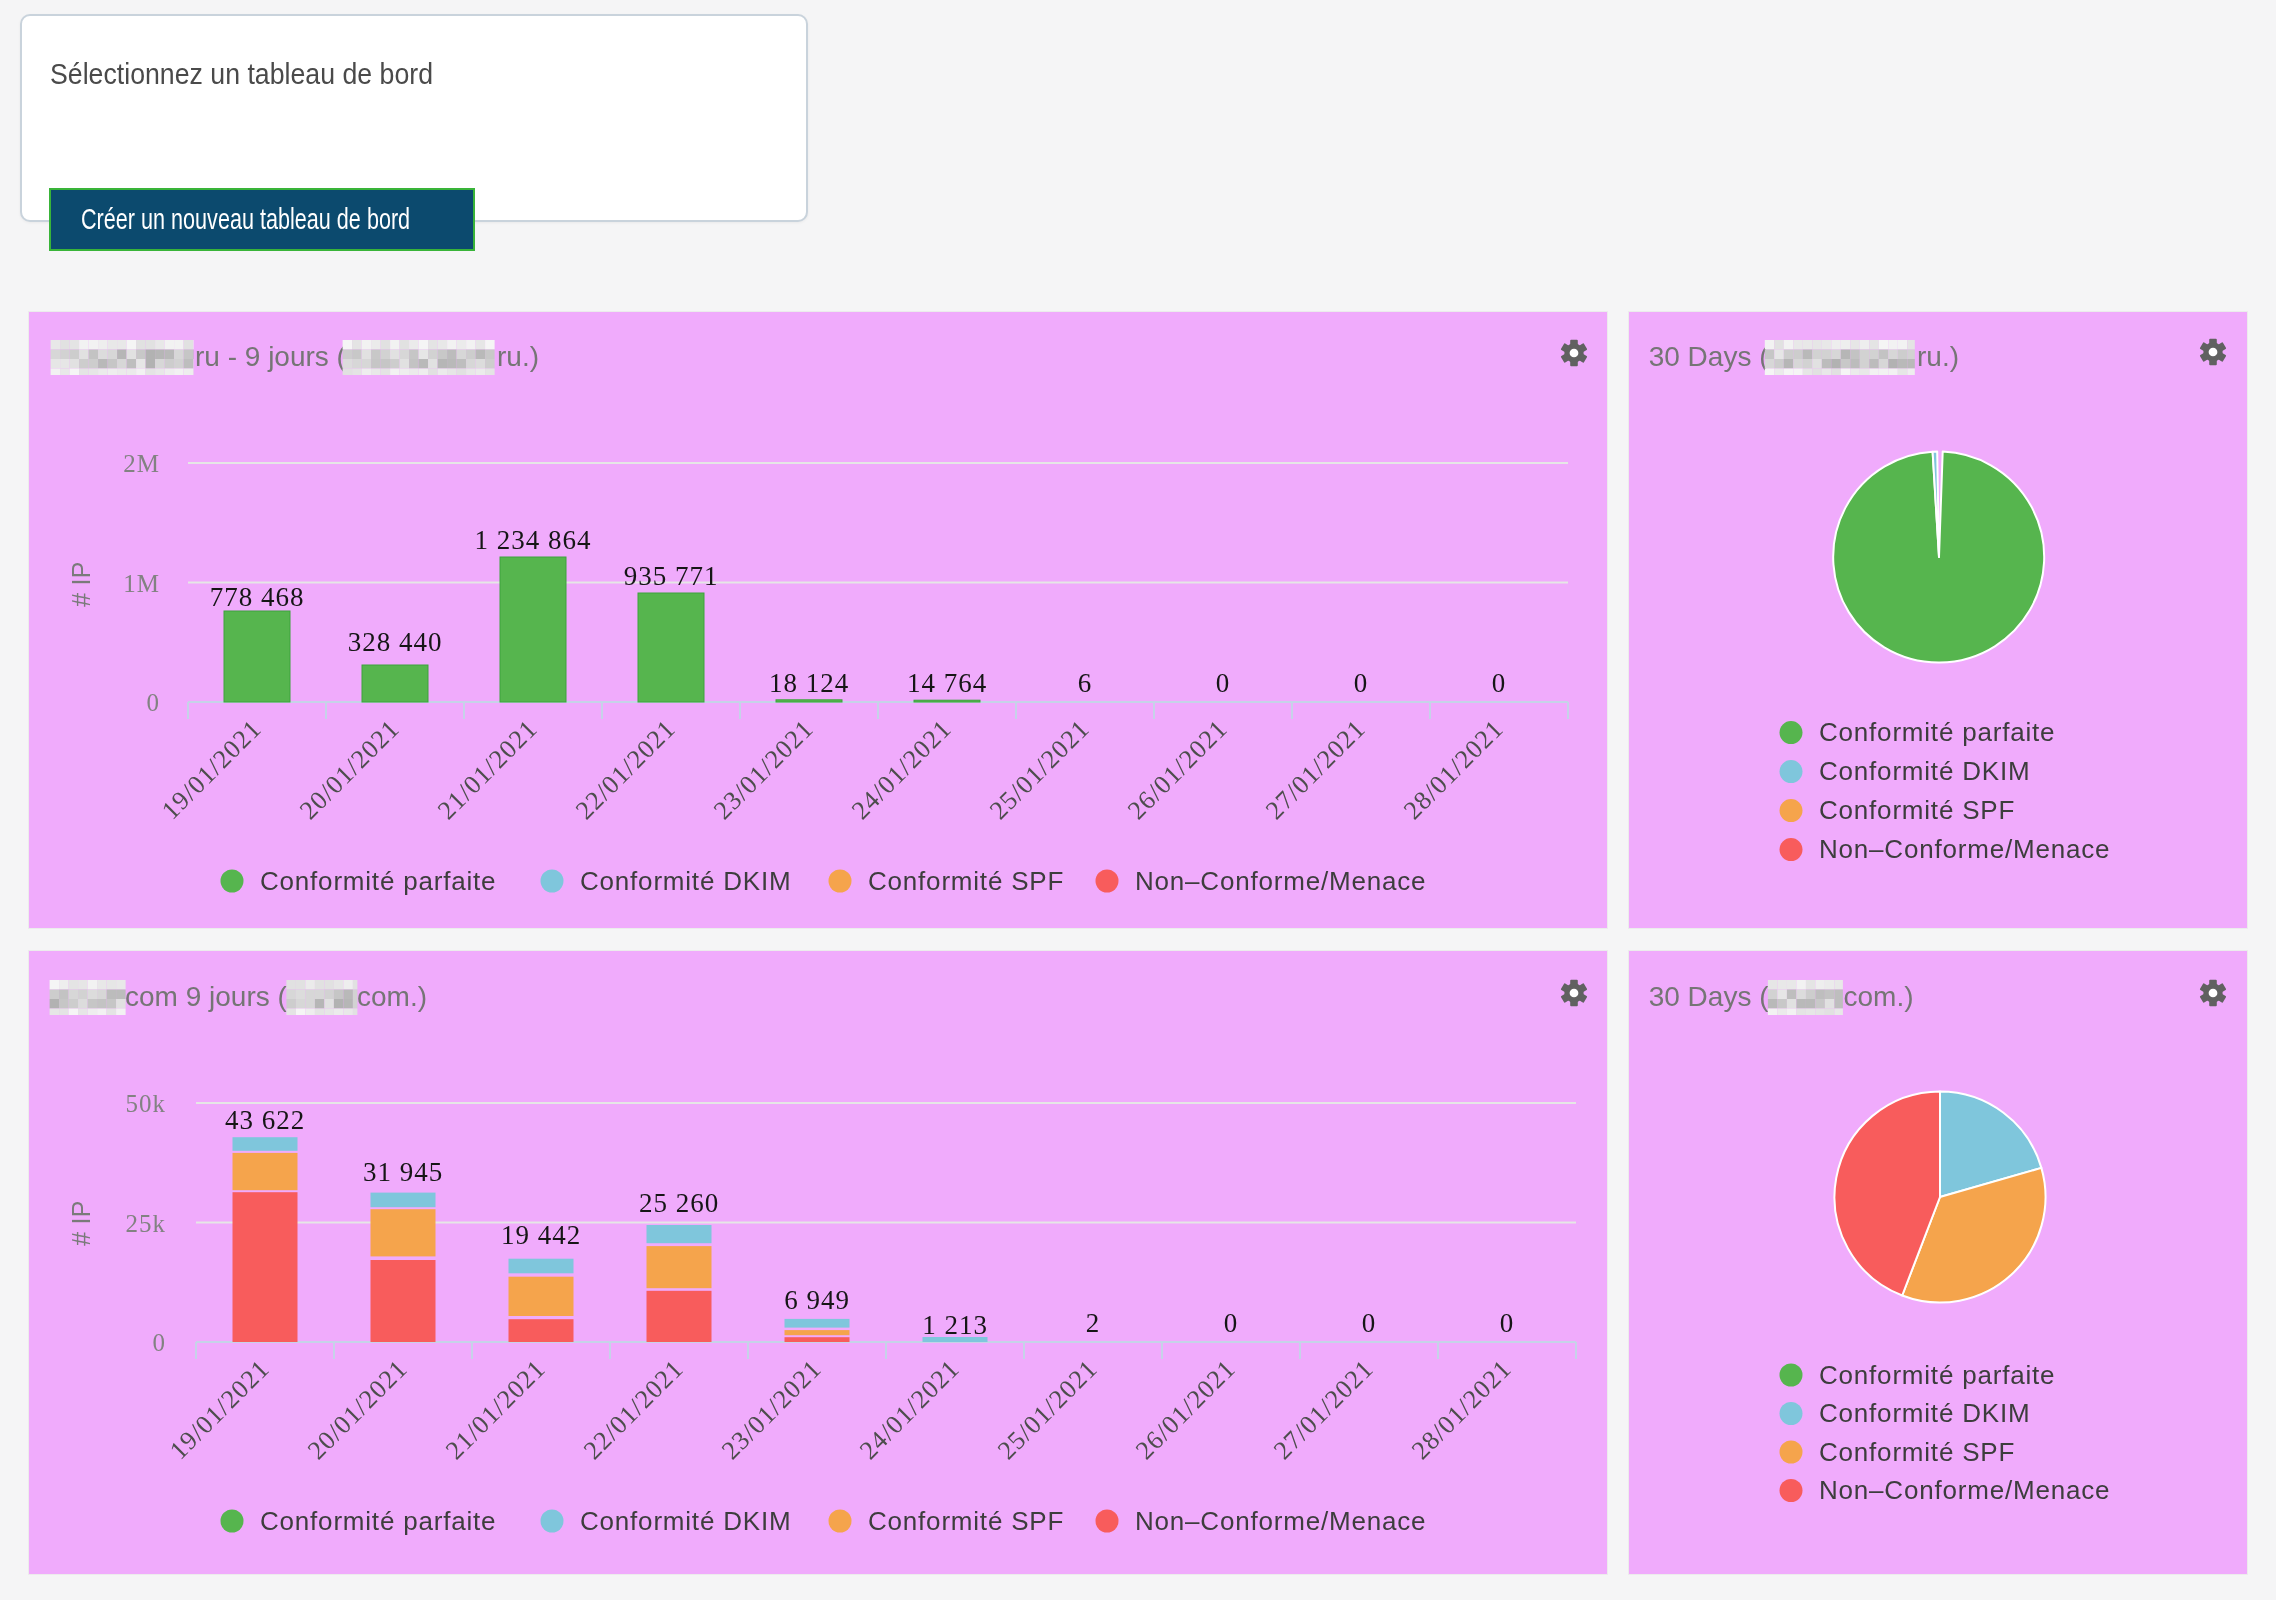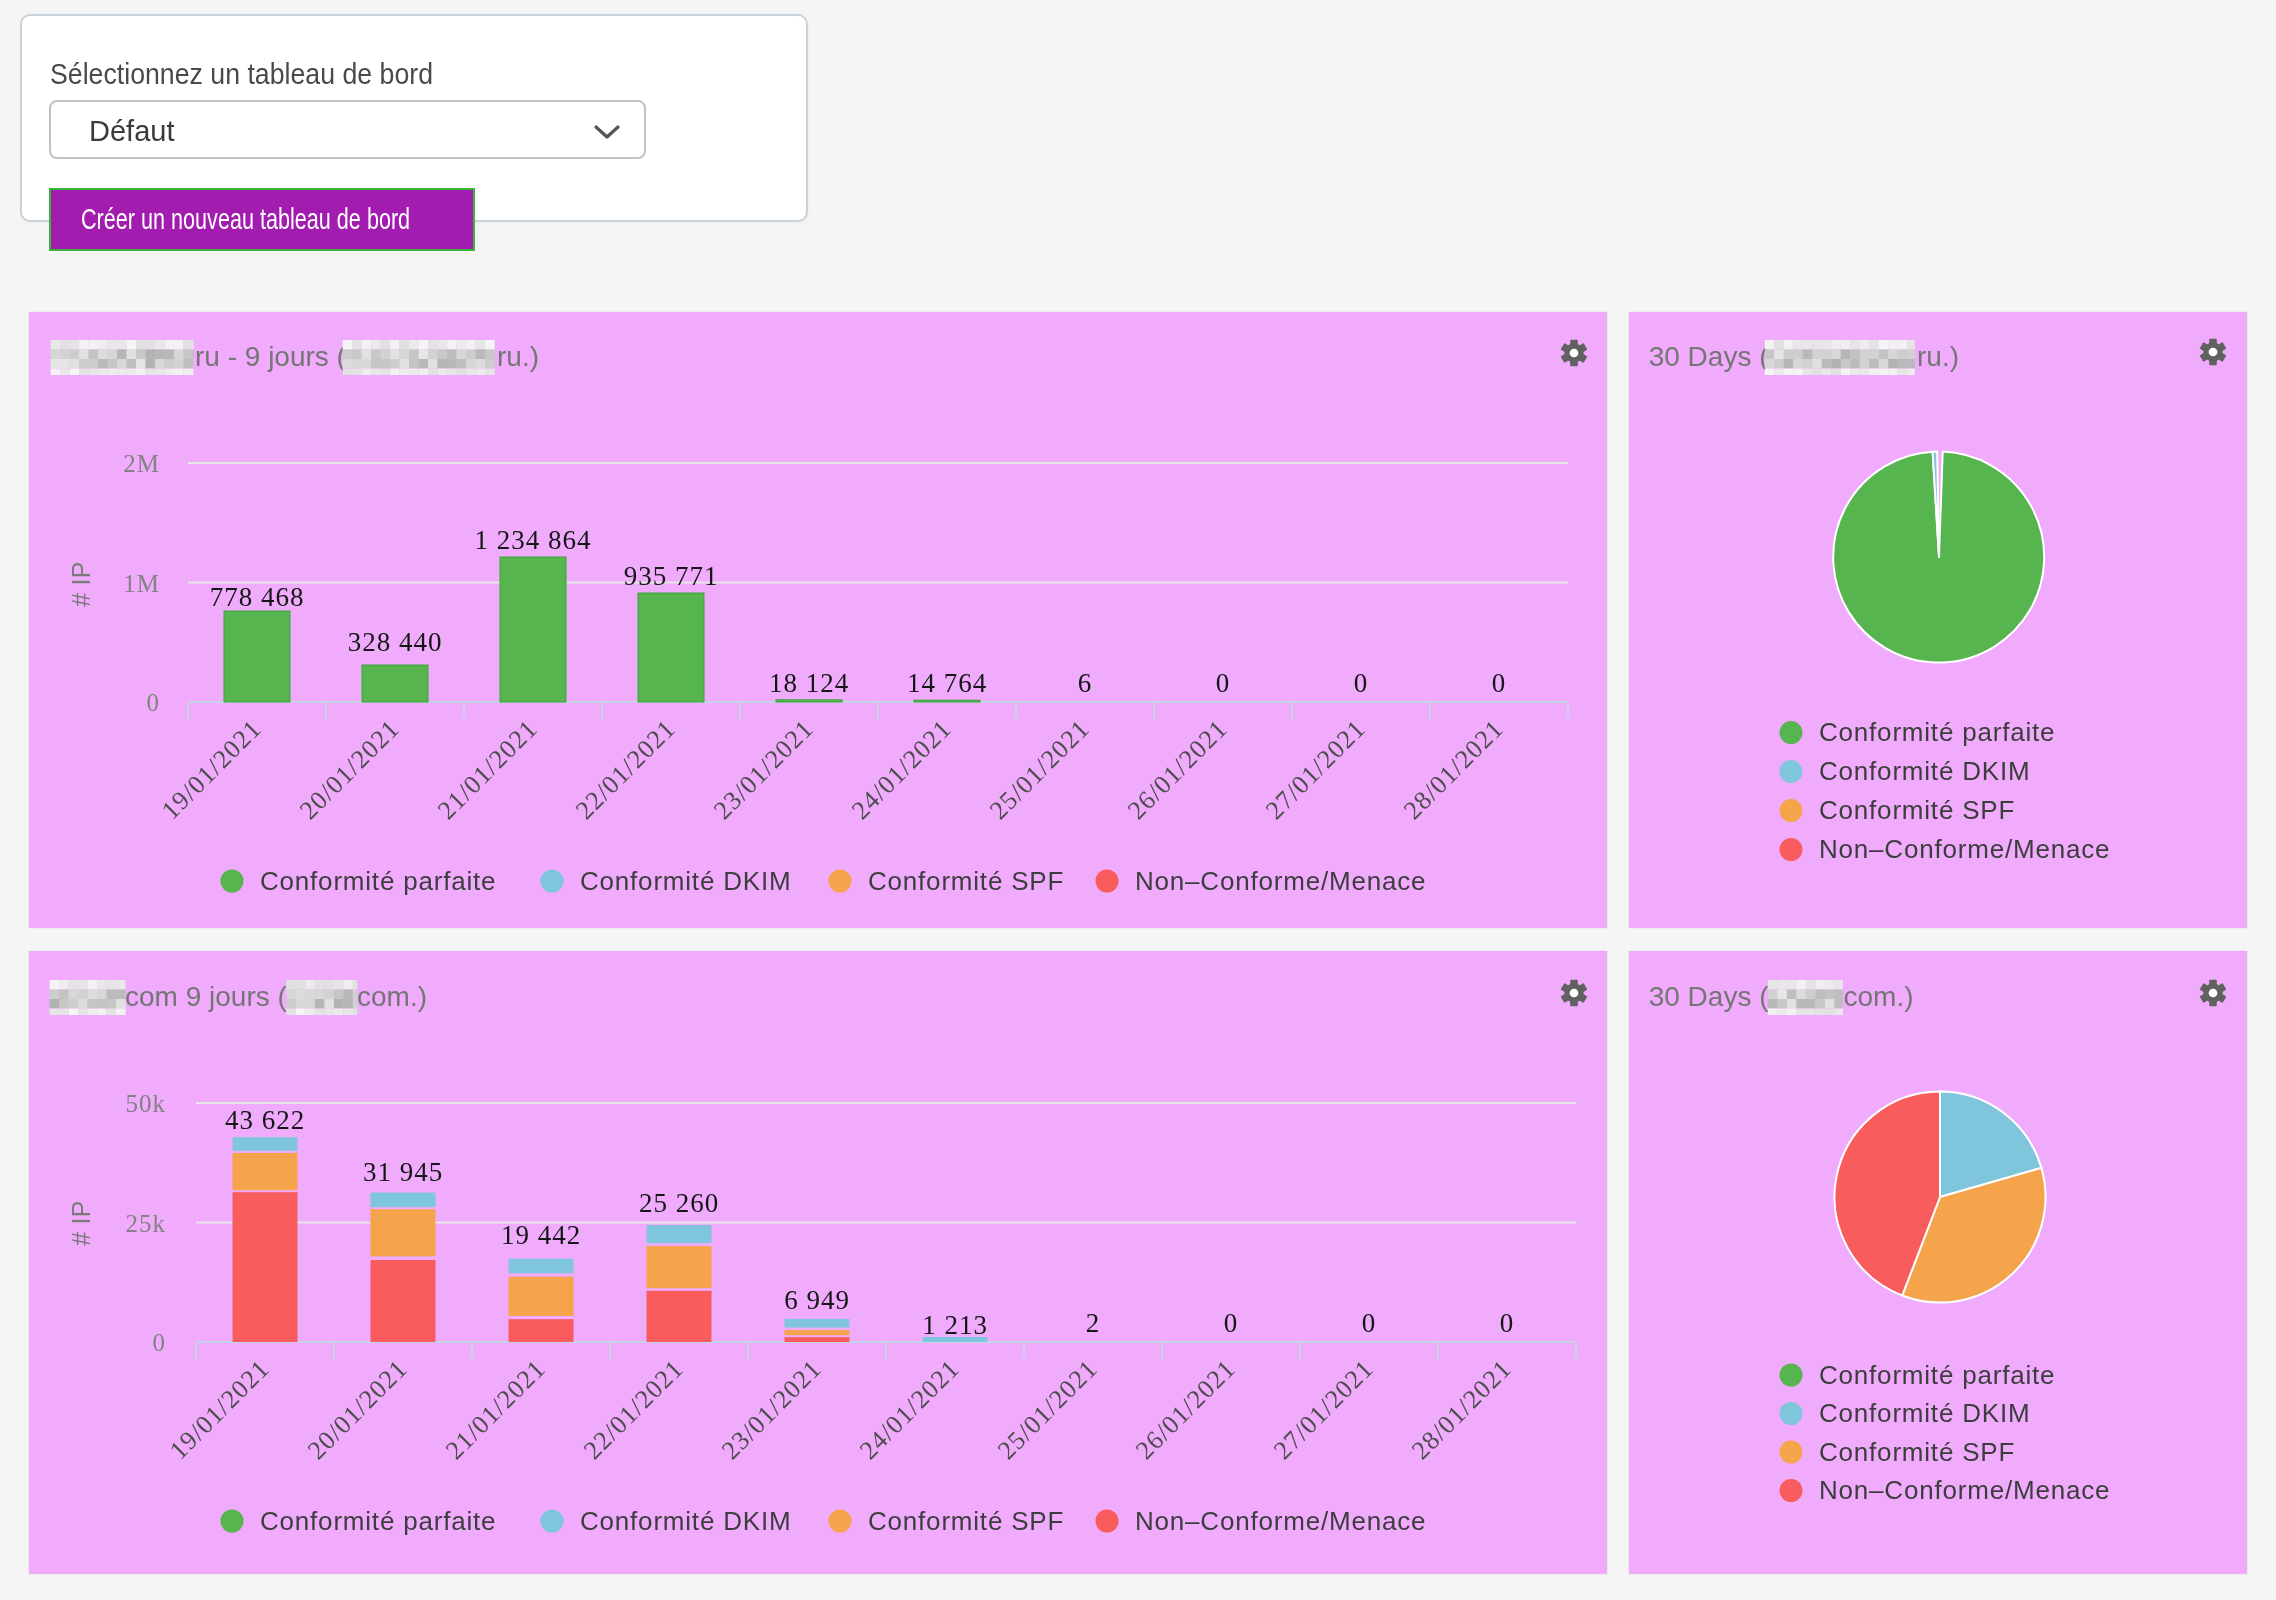--- a/index.html
+++ b/index.html
@@ -5,32 +5,26 @@
 html,body { width:2276px; height:1600px; background:#f5f5f6; font-family:"Liberation Sans", sans-serif; overflow:hidden; }
 .card { position:absolute; background:#f0abfc; border:1px solid #ececec; }
 svg text { font-family:"Liberation Sans", sans-serif; }
 .cf { letter-spacing:0.3px; }
 .cfl { letter-spacing:0.8px; }
 .num { font-family:"Liberation Serif", serif; letter-spacing:1px; }
 #selcard { position:absolute; left:20px; top:14px; width:788px; height:208px; background:#fff; border:2px solid #c9d3dc; border-radius:10px; box-shadow:0 1px 3px rgba(0,0,0,0.05); }
 #selcard .lbl { position:absolute; left:28px; top:41px; font-size:30px; color:#4a4a4a; white-space:nowrap; transform:scaleX(0.89); transform-origin:left center; }
 #selcard .sel { position:absolute; left:27px; top:84px; width:597px; height:59px; border:2px solid #c2c2c2; border-radius:8px; background:#fff; }
 #selcard .sel span { position:absolute; left:38px; top:13px; font-size:29px; color:#3a3a3a; }
-#btn { position:absolute; left:27px; top:172px; width:426px; height:63px; background:#a21caf; border:2px solid #39b439; color:#fff; font-size:29px; line-height:59px; padding-left:30px; overflow:hidden; }
+#btn { position:absolute; left:27px; top:172px; width:426px; height:63px; background:#0c4a6e; border:2px solid #39b439; color:#fff; font-size:29px; line-height:59px; padding-left:30px; overflow:hidden; }
 #btn span { display:inline-block; white-space:nowrap; transform:scaleX(0.745); transform-origin:left center; }
 </style></head>
 <body>
 <div id="selcard">
   <div class="lbl">Sélectionnez un tableau de bord</div>
-  <div class="sel">
-      <span>Défaut</span>
-    <svg style="position:absolute;right:22px;top:21px" width="30" height="18" viewBox="0 0 30 18">
-        <polyline points="4,4 15,14 26,4" fill="none" stroke="#555" stroke-width="3.2" stroke-linecap="round" stroke-linejoin="round"></polyline>
-      </svg>
-  </div>
   <div id="btn"><span>Créer un nouveau tableau de bord</span></div>
 </div>
 
 <div class="card" style="left:28px; top:311px; width:1580px; height:618px;">
 <svg width="1580" height="618" viewBox="0 0 1580 618">
       <rect x="21.6" y="28.0" width="9.5" height="9.5" fill="rgb(232,232,232)"></rect>
       <rect x="31.1" y="28.0" width="9.5" height="9.5" fill="rgb(225,225,225)"></rect>
       <rect x="40.6" y="28.0" width="9.5" height="9.5" fill="rgb(228,228,228)"></rect>
       <rect x="50.1" y="28.0" width="9.5" height="9.5" fill="rgb(242,242,242)"></rect>
       <rect x="59.6" y="28.0" width="9.5" height="9.5" fill="rgb(242,242,242)"></rect>

